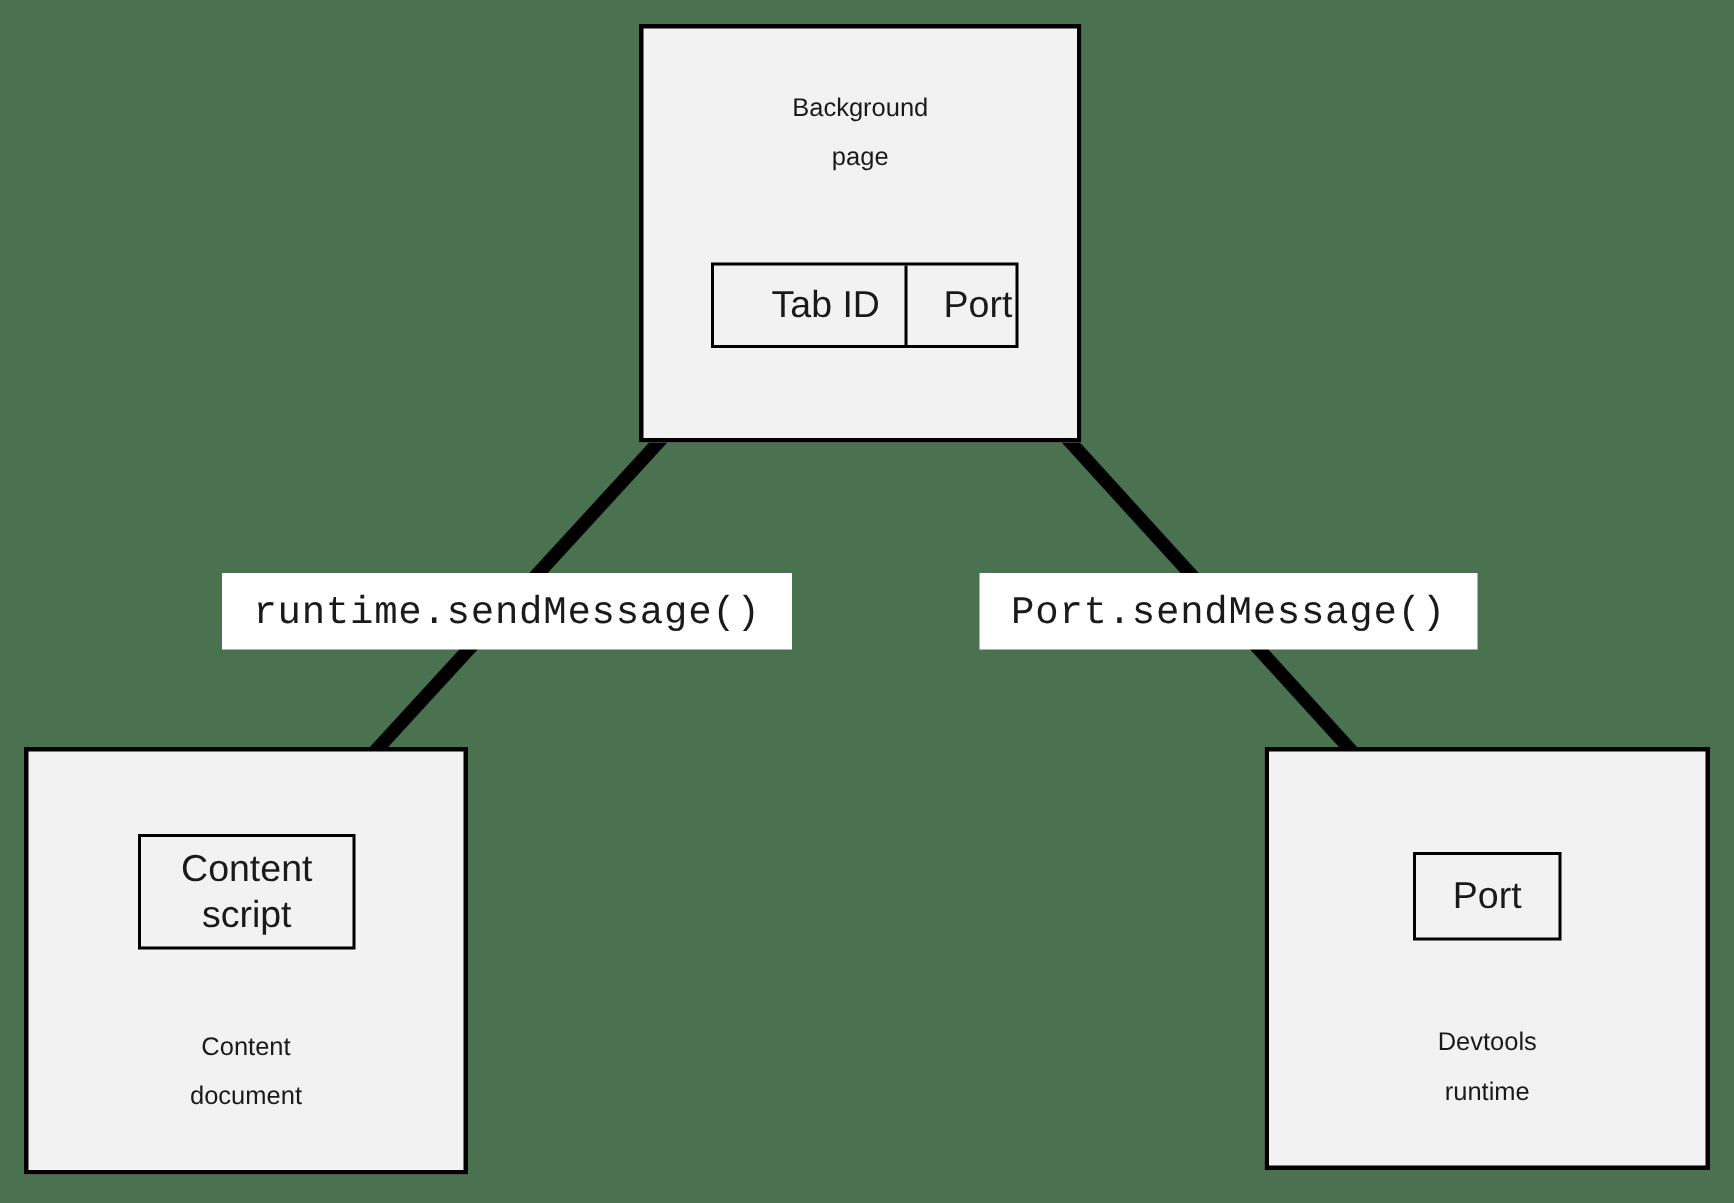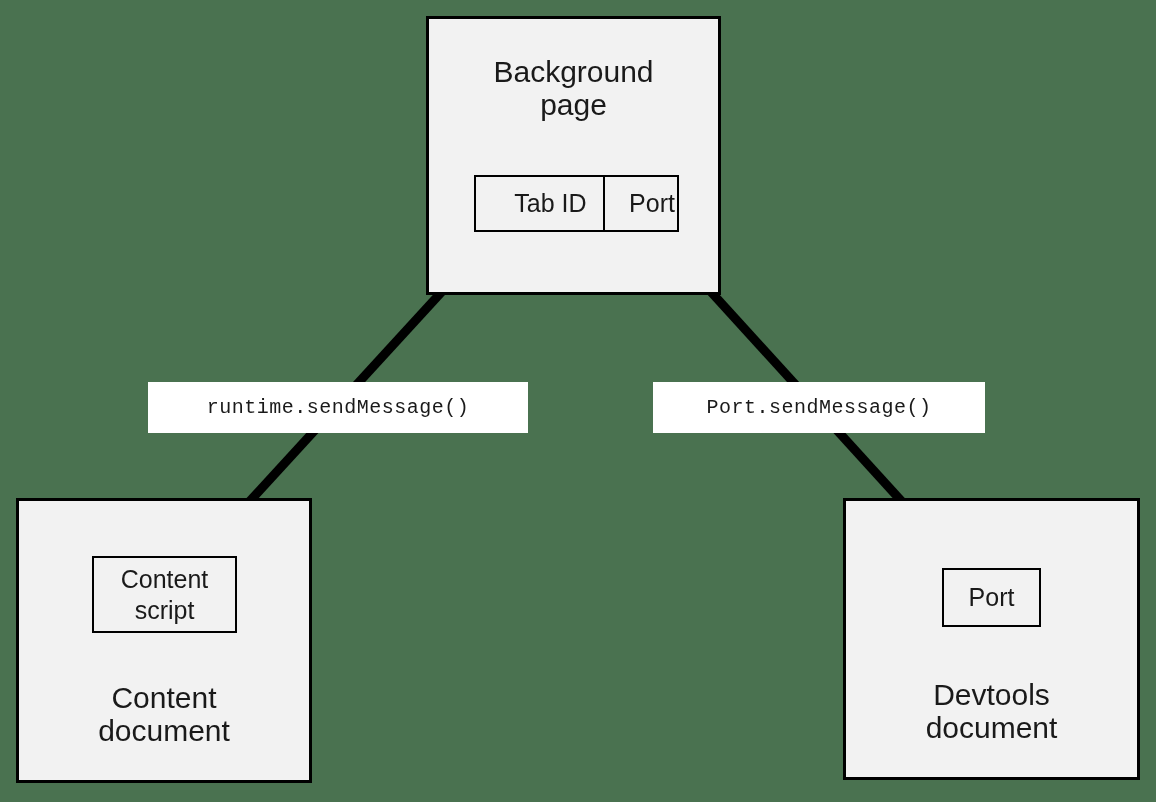--- a/index.html
+++ b/index.html
@@ -27,21 +27,21 @@
     background: #f2f2f2;
     border: 3px solid #000000;
     color: #000000;
   }
   .node-title {
     position: absolute;
     left: 0;
     right: 0;
     text-align: center;
     font-family: "Liberation Sans", sans-serif;
-    font-size: 30px;
+    font-size: 17px;
     line-height: 33px;
     color: #1a1a1a;
     white-space: pre-line;
   }
 
   
   #background-page {
     left: 426px;
     top: 16px;
     width: 295px;
@@ -149,21 +149,21 @@
     pointer-events: none;
   }
 
   
   .edge-label {
     position: absolute;
     box-sizing: border-box;
     background: #ffffff;
     color: #1a1a1a;
     font-family: "Liberation Mono", monospace;
-    font-size: 20px;
+    font-size: 26px;
     letter-spacing: 0.5px;
     display: flex;
     align-items: center;
     justify-content: center;
     white-space: nowrap;
   }
   #label-send-message {
     left: 148px;
     top: 382px;
     width: 380px;
@@ -209,20 +209,20 @@
   <div class="node" id="content-document">
     <div id="content-script">Content
 script</div>
     <div class="node-title" id="content-document-title">Content
 document</div>
   </div>
 
   <div class="node" id="devtools-document">
     <div id="devtools-port">Port</div>
     <div class="node-title" id="devtools-document-title">Devtools
-document</div>
+runtime</div>
   </div>
 
   <div class="edge-label" id="label-send-message">runtime.sendMessage()</div>
 
   <div class="edge-label" id="label-post-message">Port.sendMessage()</div>
 
 </div>
 
 </body></html>

